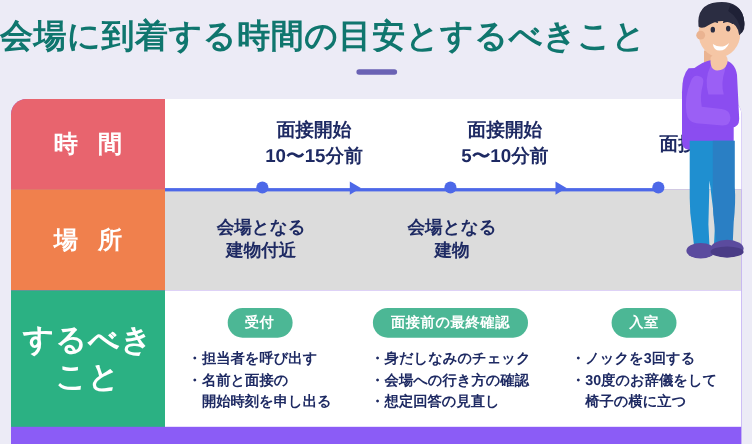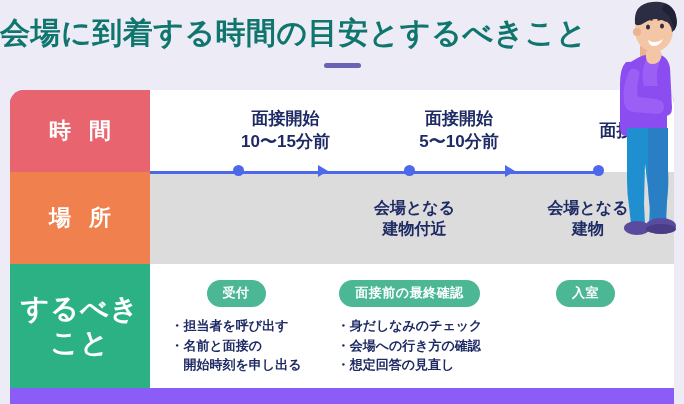--- a/index.html
+++ b/index.html
@@ -90,21 +90,21 @@
   .label-place { background: #f0804d; font-size: 22px; letter-spacing: 6px; text-indent: 6px; }
   .label-todo  { background: #2bb183; font-size: 28px; letter-spacing: 1px; }
 
   
   .content {
     flex: 1 1 auto;
     display: flex;
     position: relative;
   }
   .content-time  { background: #ffffff; padding-left: 48px; }
-  .content-place { background: #dcdcdc; justify-content: flex-end; }
+  .content-place { background: #dcdcdc; }
   .content-todo  { background: #ffffff; }
 
   .col {
     flex: 0 0 auto;
     display: flex;
     flex-direction: column;
     align-items: center;
     justify-content: center;
     text-align: center;
     color: #1e2a63;
@@ -268,20 +268,23 @@
 　開始時刻を申し出る</div>
         </div>
         <div class="col col-1 todo-col">
           <div class="badge">面接前の最終確認</div>
           <div class="bullets">・身だしなみのチェック
 ・会場への行き方の確認
 ・想定回答の見直し</div>
         </div>
         <div class="col col-3 todo-col">
           <div class="badge">入室</div>
+          <div class="bullets">・ノックを3回する
+・30度のお辞儀をして
+　椅子の横に立つ</div>
         </div>
       </div>
     </div>
 
     <div class="timeline">
       <div class="tl-line"></div>
       <div class="tl-dot tl-dot-1"></div>
       <div class="tl-arrow tl-arrow-1"></div>
       <div class="tl-dot tl-dot-2"></div>
       <div class="tl-arrow tl-arrow-2"></div>

